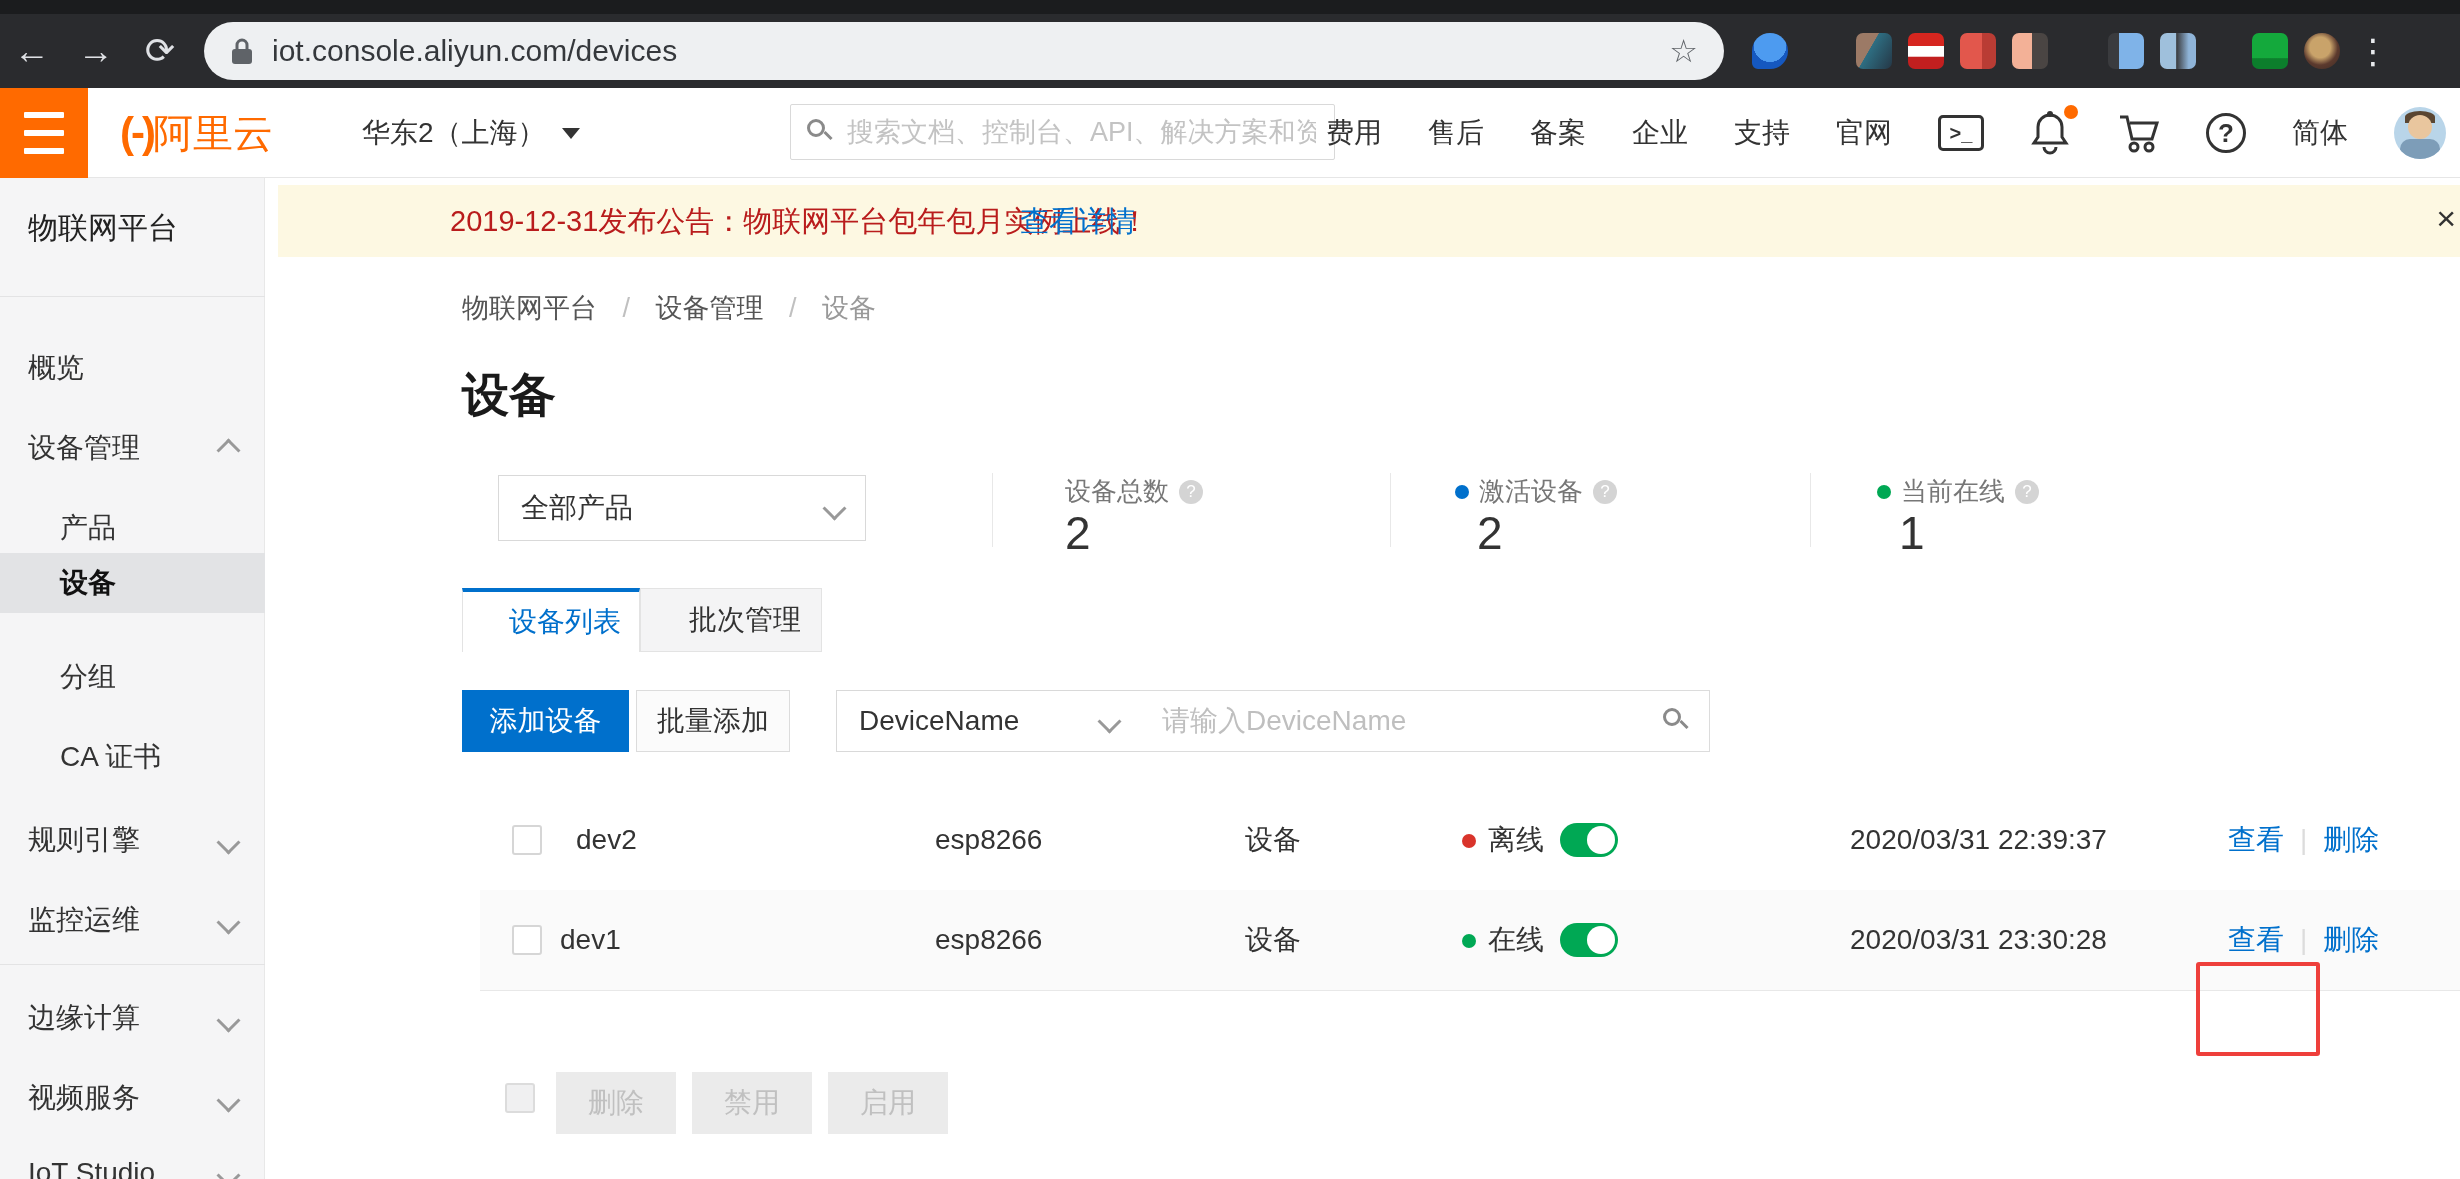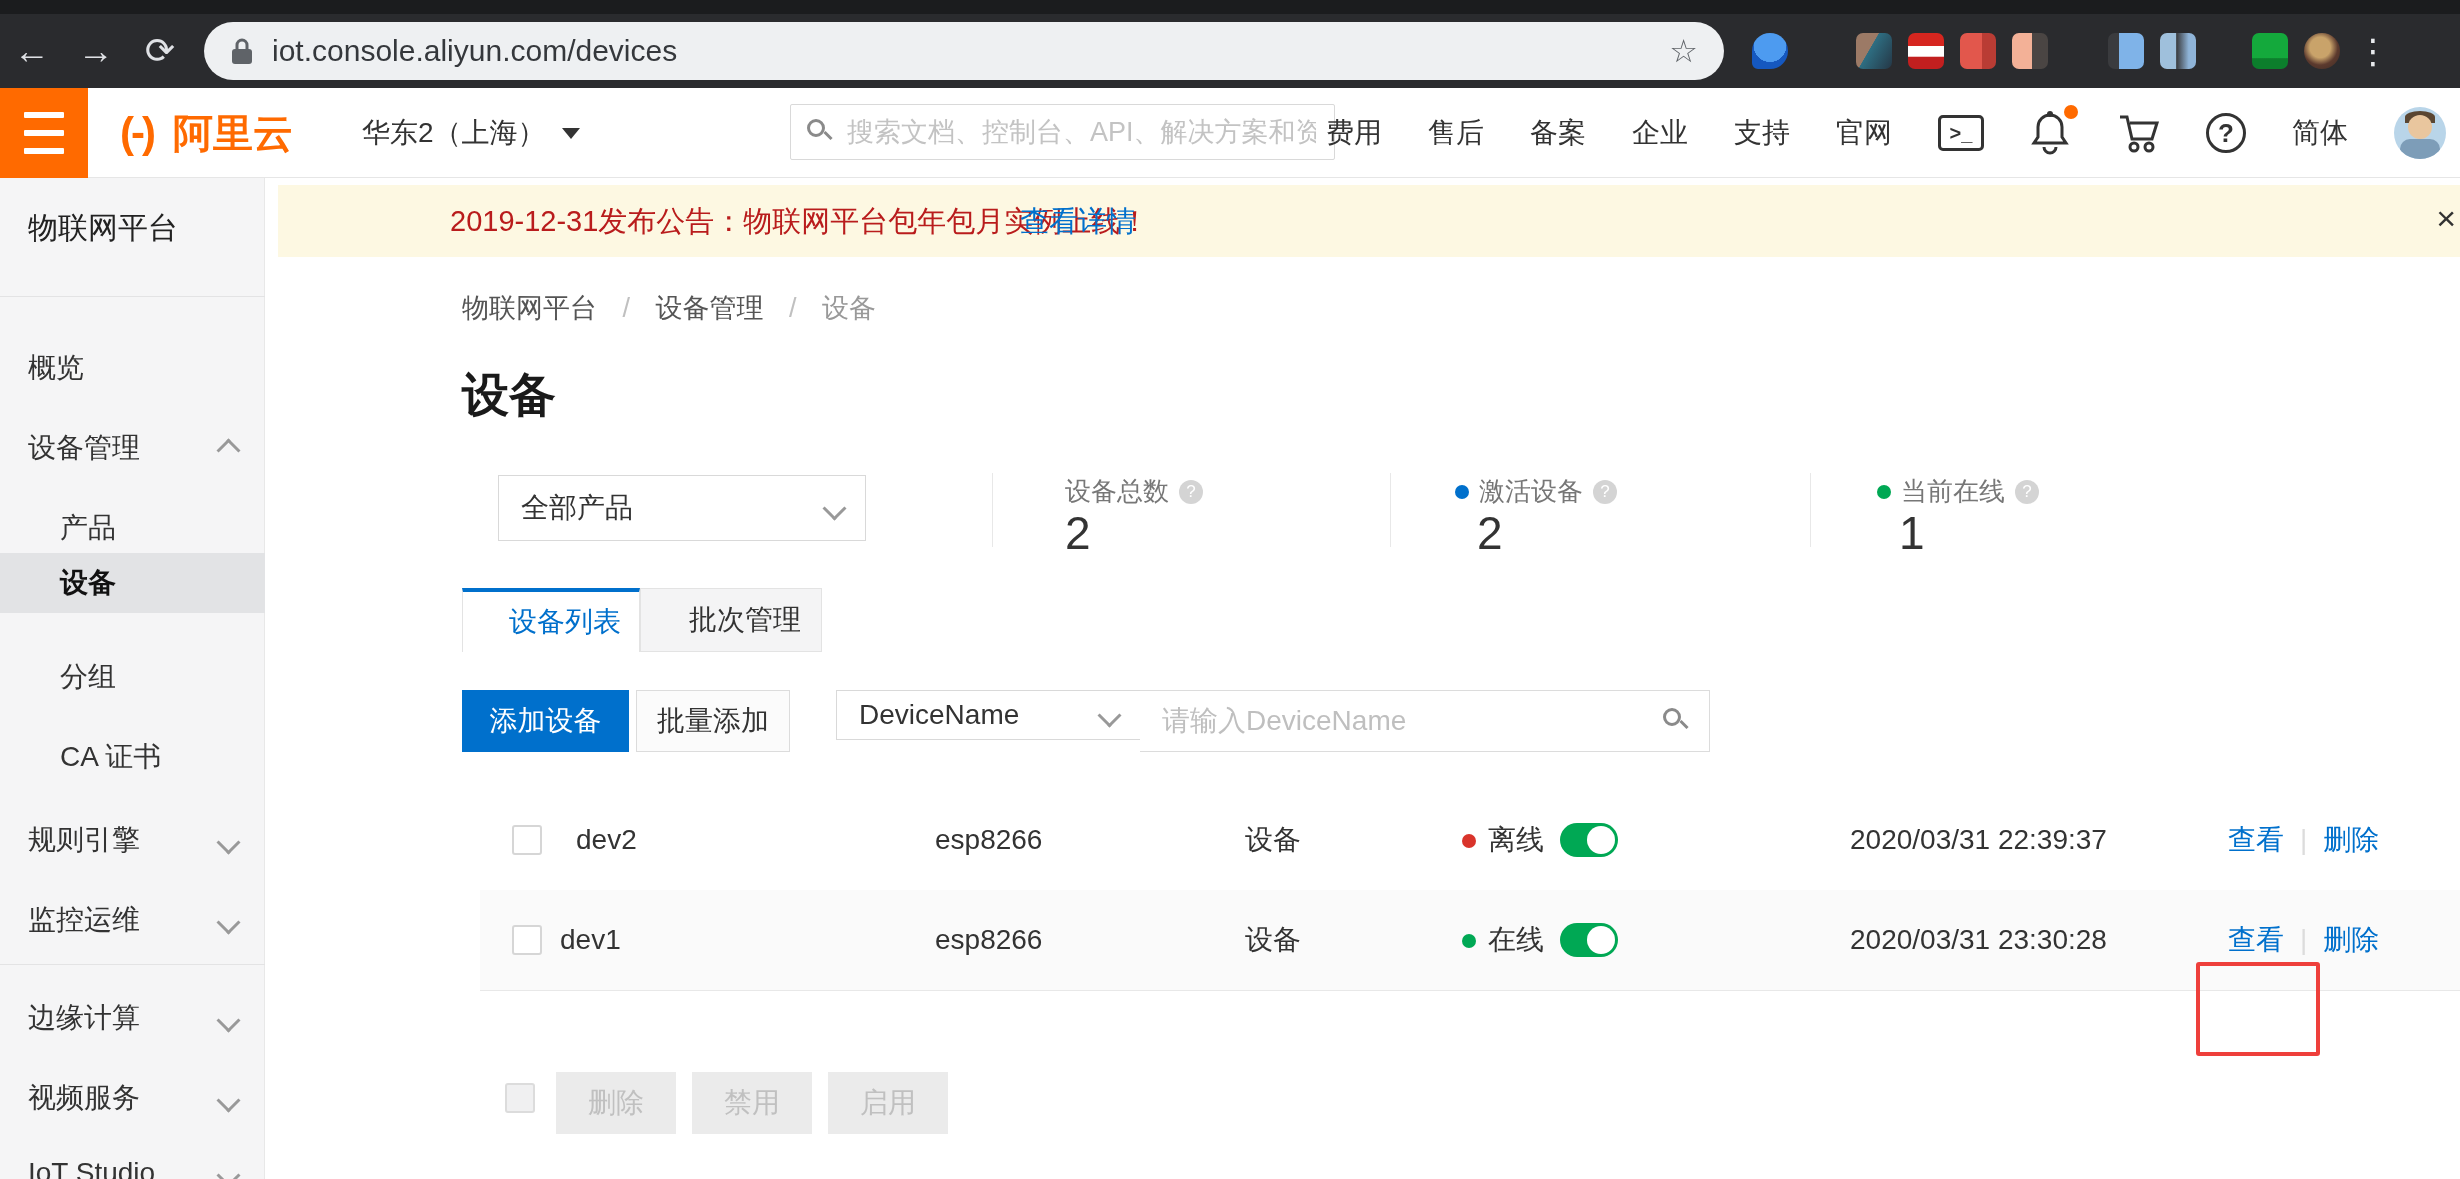--- a/index.html
+++ b/index.html
@@ -16,21 +16,21 @@
   .ext-row{display:flex;align-items:center;gap:16px;margin-left:28px;}
   .ext{width:36px;height:36px;border-radius:7px;flex:0 0 auto;}
   .menu-dots{color:#e8eaed;font-size:34px;margin-left:16px;letter-spacing:0;}
 
   
   .alihead{position:absolute;left:0;top:88px;width:2460px;height:90px;background:#fff;border-bottom:1px solid #e6e6e6;box-sizing:border-box;}
   .hamburger{position:absolute;left:0;top:0;width:88px;height:90px;background:#ff6a00;cursor:pointer;}
   .hamburger i{position:absolute;left:24px;width:40px;height:6px;background:#fff;border-radius:1px;}
   .logo{position:absolute;left:120px;top:0;height:90px;display:flex;align-items:center;cursor:pointer;}
   .logo-mark{color:#ff6a00;font-size:42px;font-weight:bold;letter-spacing:-3px;}
-  .logo-name{color:#ff6a00;font-size:40px;font-weight:bold;margin-left:20px;}
+  .logo-name{color:#ff6a00;font-size:40px;font-weight:normal;margin-left:0;}
   .region{position:absolute;left:362px;top:0;height:90px;display:flex;align-items:center;color:#333;font-size:28px;cursor:pointer;}
   .caret-down{display:inline-block;width:0;height:0;border-left:9px solid transparent;border-right:9px solid transparent;border-top:11px solid #333;margin-left:16px;}
   .head-search{position:absolute;left:790px;top:16px;width:545px;height:56px;border:1px solid #d9d9d9;border-radius:2px;box-sizing:border-box;display:flex;align-items:center;padding:0 16px;background:#fff;}
   .head-search input{border:none;outline:none;font-size:27px;color:#333;flex:1;margin-left:12px;background:transparent;font-family:inherit;}
   .head-search input::placeholder{color:#c3c3c3;}
   .head-right{position:absolute;right:14px;top:0;height:90px;display:flex;align-items:center;gap:46px;}
   .head-link{color:#333;font-size:28px;cursor:pointer;white-space:nowrap;}
   .term-icon{width:46px;height:36px;border:3px solid #333;border-radius:5px;color:#333;font-size:20px;font-weight:bold;display:flex;align-items:center;justify-content:center;box-sizing:border-box;cursor:pointer;}
   .iconbtn{position:relative;cursor:pointer;display:flex;align-items:center;}
   .badge-dot{position:absolute;right:-8px;top:-6px;width:14px;height:14px;border-radius:50%;background:#ff6a00;}
@@ -80,21 +80,21 @@
   .dot-red{background:#d9342b;}
   .qmark{display:inline-flex;width:24px;height:24px;border-radius:50%;background:#d4d4d4;color:#fff;font-size:17px;align-items:center;justify-content:center;cursor:pointer;}
 
   .tab{position:absolute;top:410px;height:64px;box-sizing:border-box;display:flex;align-items:center;justify-content:center;font-size:28px;cursor:pointer;padding-left:28px;}
   .tab.active{left:197px;width:178px;background:#fff;border-top:4px solid #0070cc;border-left:1px solid #e3e3e3;border-right:1px solid #e3e3e3;color:#0070cc;}
   .tab.idle{left:375px;width:182px;background:#f4f4f5;border:1px solid #e3e3e3;color:#333;}
 
   .btn{box-sizing:border-box;display:flex;align-items:center;justify-content:center;font-size:28px;cursor:pointer;}
   .btn-primary{position:absolute;left:197px;top:512px;width:167px;height:62px;background:#0070cc;color:#fff;}
   .btn-default{position:absolute;left:371px;top:512px;width:154px;height:62px;background:#fbfbfb;border:1px solid #dcdcdc;color:#333;}
-  .type-sel{position:absolute;left:571px;top:512px;width:305px;height:50px;}
+  .type-sel{position:absolute;left:571px;top:512px;width:305px;height:62px;}
   .dev-search{position:absolute;left:875px;top:512px;width:570px;height:62px;border:1px solid #dcdcdc;border-left:none;box-sizing:border-box;display:flex;align-items:center;padding:8px 20px;background:#fff;}
   .dev-search input{border:none;outline:none;flex:1;font-size:28px;color:#333;background:transparent;font-family:inherit;}
   .dev-search input::placeholder{color:#bfbfbf;}
   .tag-sel{position:absolute;left:1467px;top:512px;width:310px;height:62px;}
 
   .icon-search{display:inline-block;width:26px;height:26px;position:relative;flex:0 0 auto;}
   .icon-search::before{content:'';position:absolute;left:0;top:0;width:18px;height:18px;border:3px solid #8a8a8a;border-radius:50%;box-sizing:border-box;}
   .icon-search::after{content:'';position:absolute;left:16px;top:15px;width:10px;height:3px;background:#8a8a8a;transform:rotate(45deg);}
 
   

